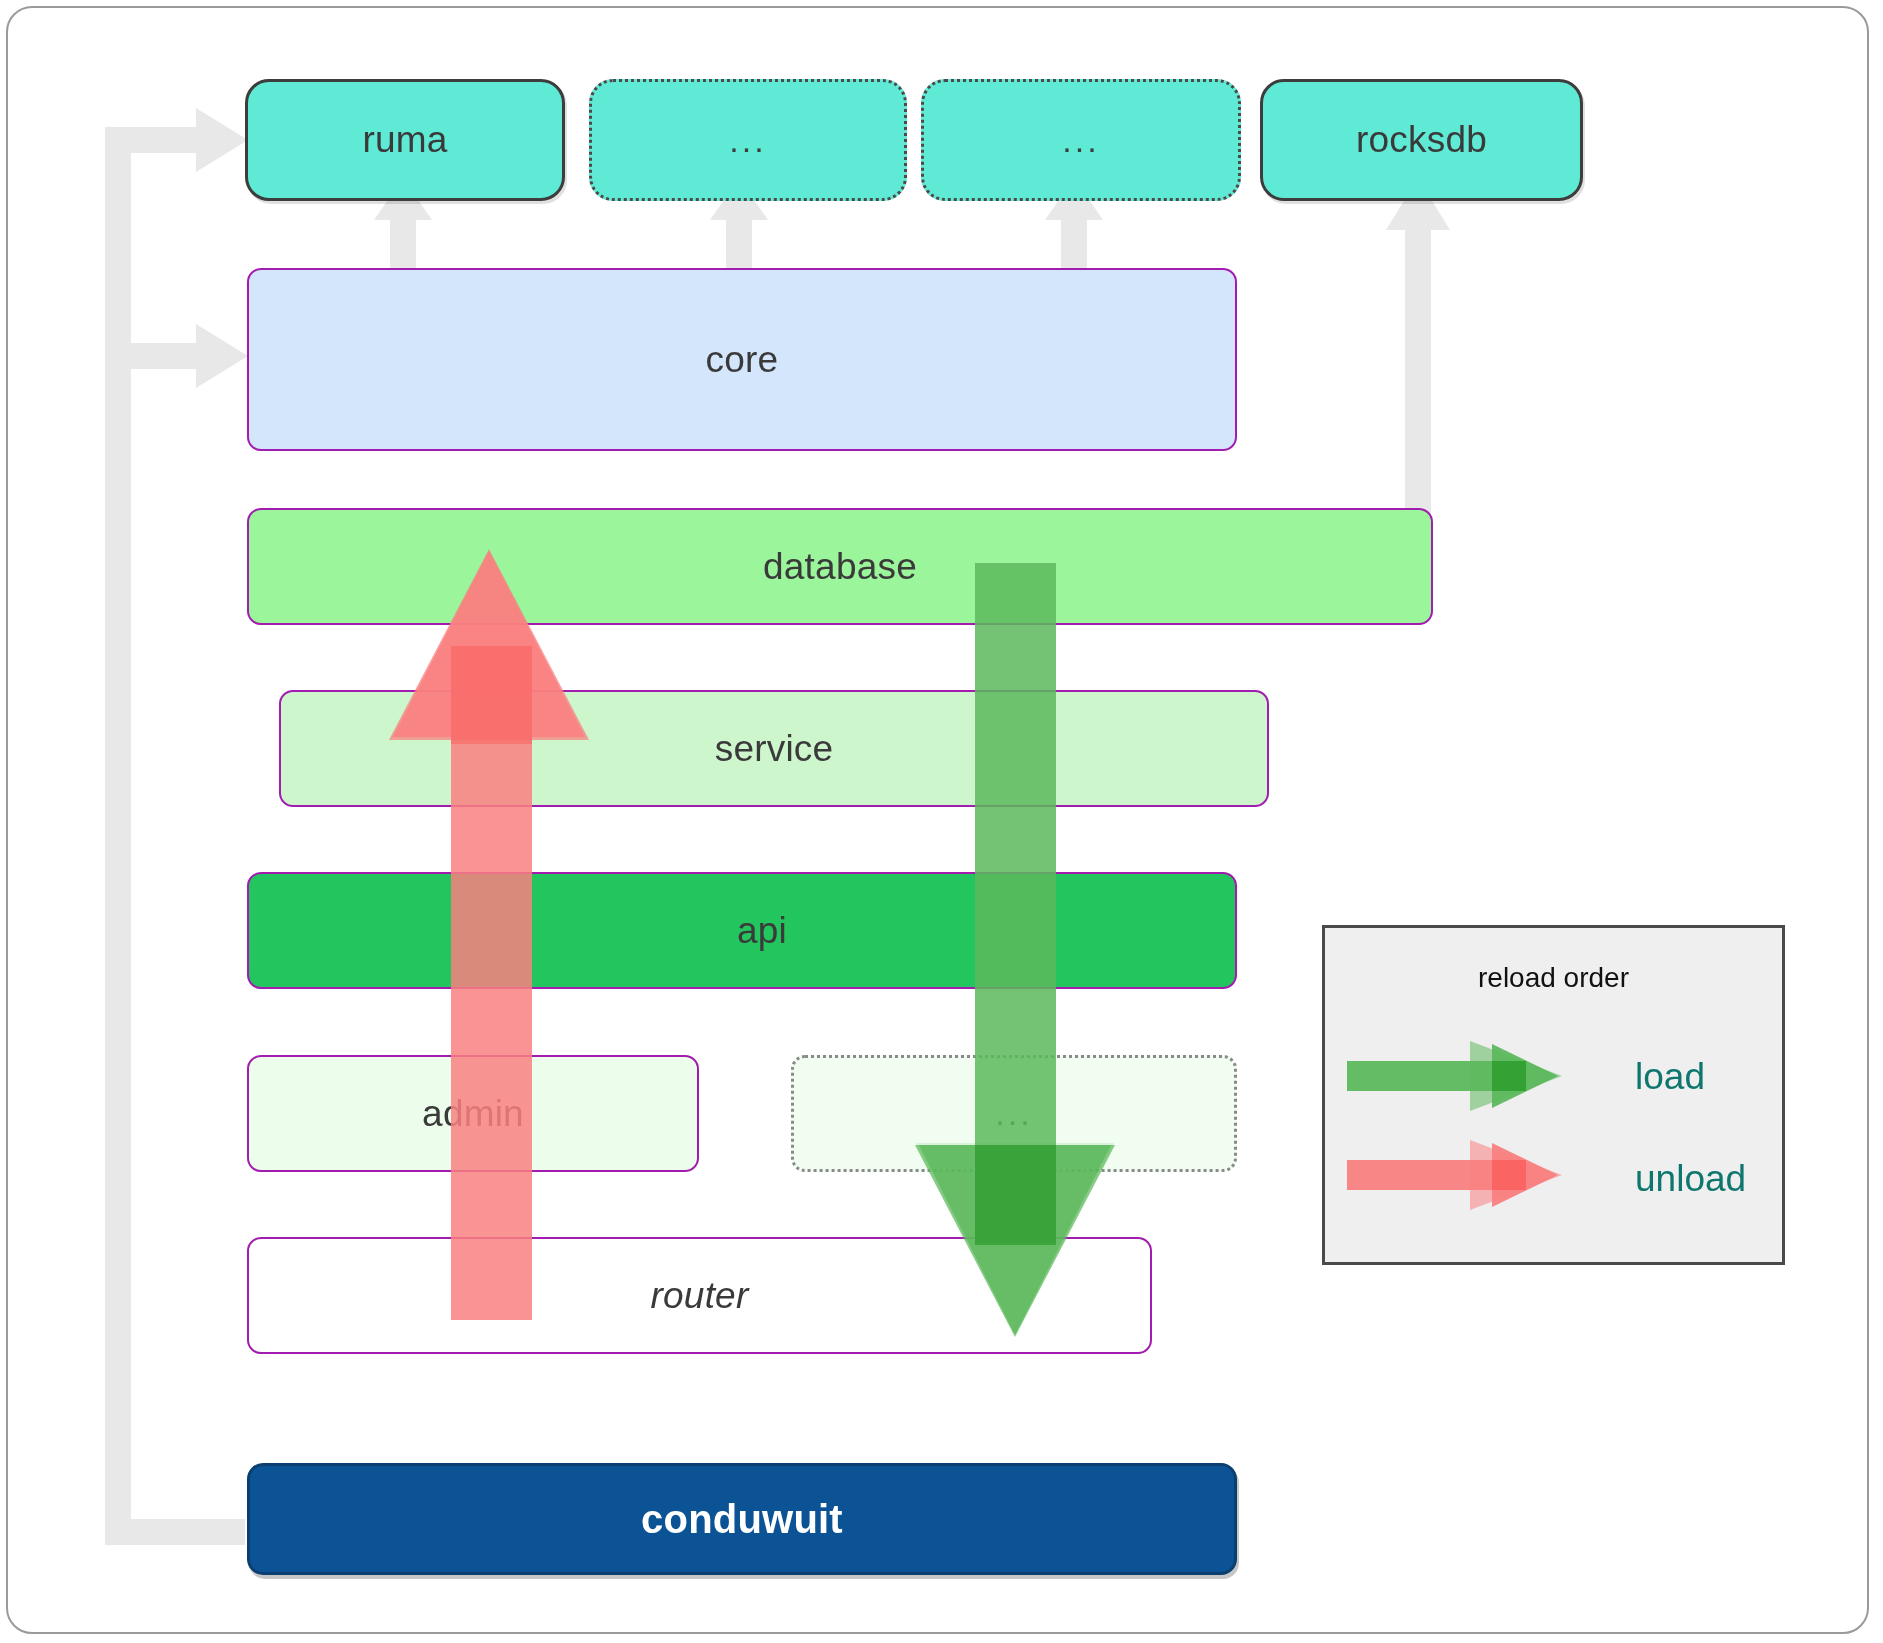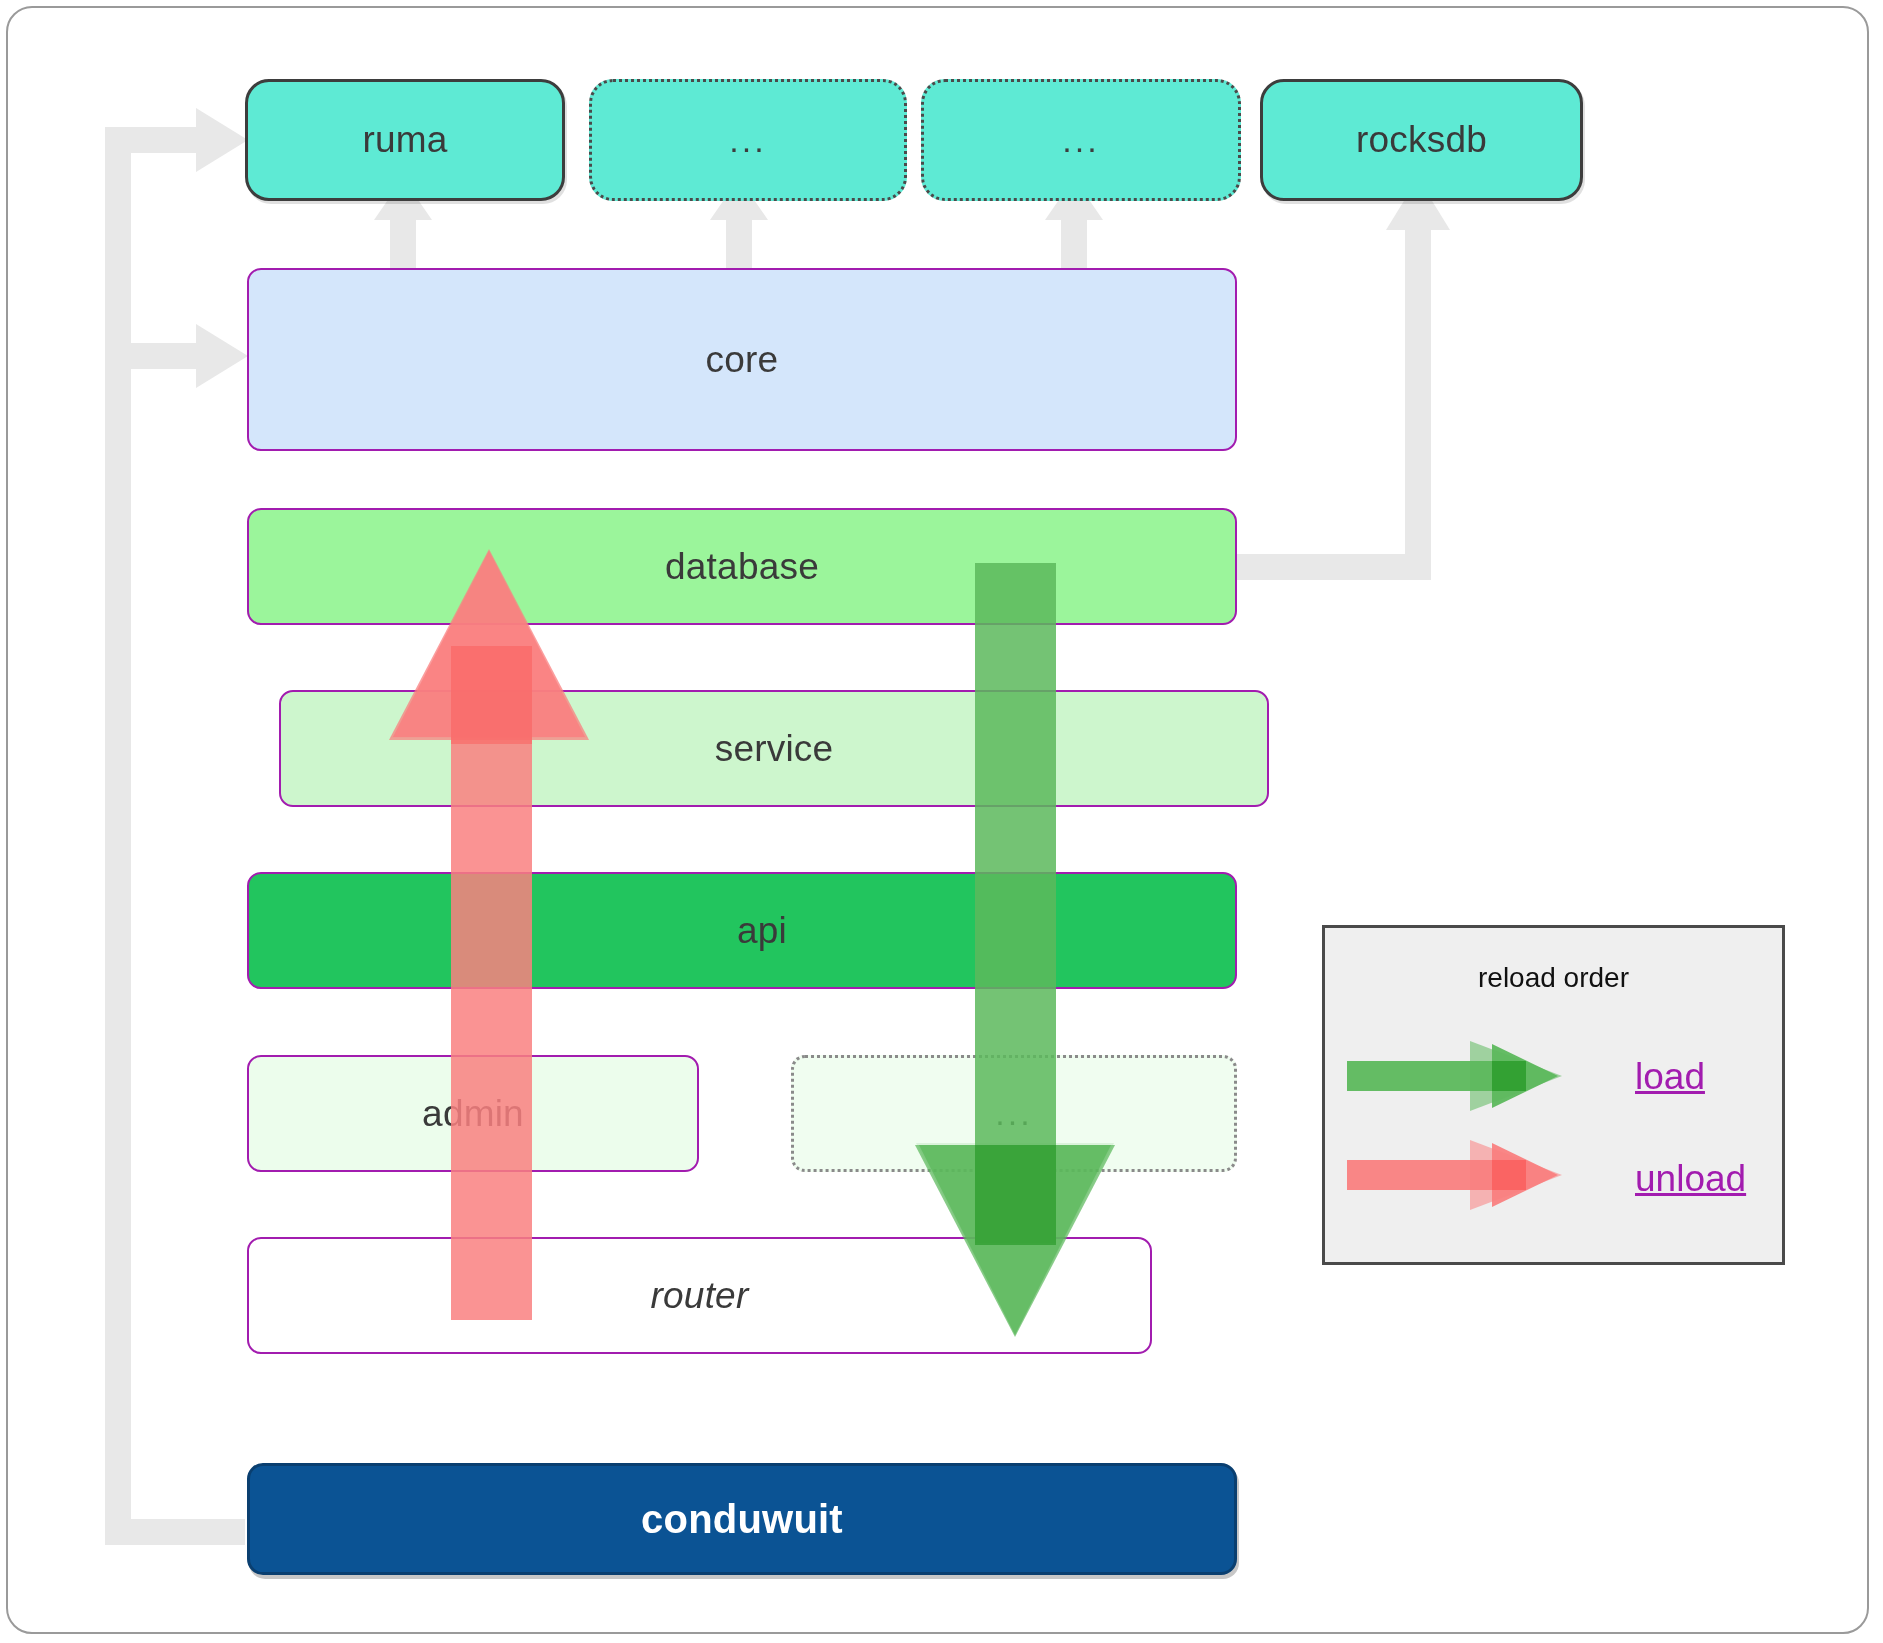--- a/index.html
+++ b/index.html
@@ -103,22 +103,21 @@
   #legend-title {
     position: absolute;
     left: 0; top: 34px; width: 100%;
     text-align: center;
     font-size: 28px;
     color: #111111;
   }
   .legend-label {
     position: absolute;
     font-size: 37px;
-    color: #a21caf;
-    text-decoration: underline;
+    color: #0f766e;
   }
   #legend-load-label  { left: 310px; top: 128px; }
   #legend-unload-label{ left: 310px; top: 230px; }
 
   .box-label { pointer-events: none; }
 </style>
 </head>
 <body>
 
 <div id="canvas">
@@ -155,21 +154,21 @@
   </div>
 
   <div class="box crate" style="left:1260px; top:79px; width:323px; height:122px;">
     <span class="box-label">rocksdb</span>
   </div>
 
   <div class="box layer core" style="left:247px; top:268px; width:990px; height:183px;">
     <span class="box-label">core</span>
   </div>
 
-  <div class="box layer database" style="left:247px; top:508px; width:990px; height:117px;">
+  <div class="box layer database" style="left:247px; top:508px; width:1186px; height:117px;">
     <span class="box-label">database</span>
   </div>
 
   <div class="box layer service" style="left:247px; top:690px; width:990px; height:117px;margin-left:32px;">
     <span class="box-label">service</span>
   </div>
 
   <div class="box layer api" style="left:247px; top:872px; width:990px; height:117px;">
     <span class="box-label">api</span>
   </div>

